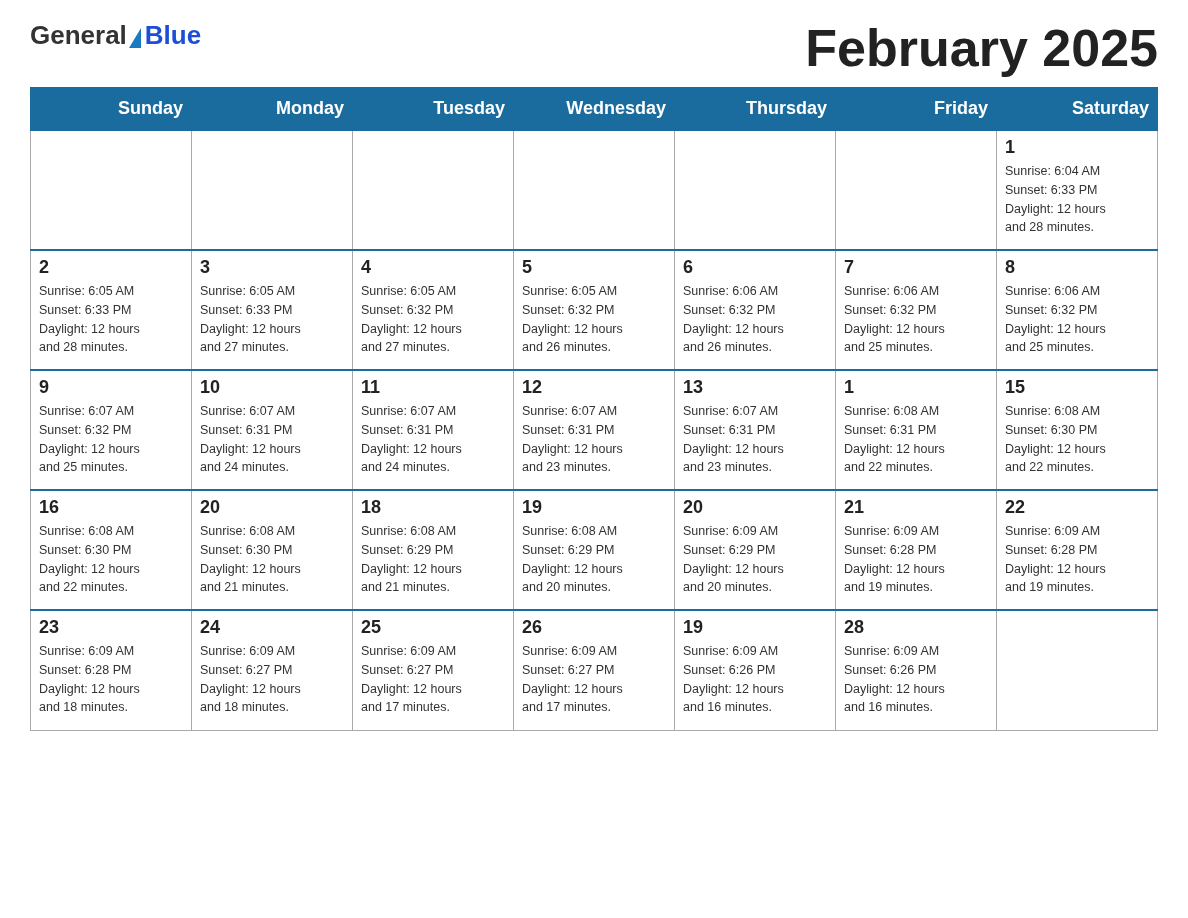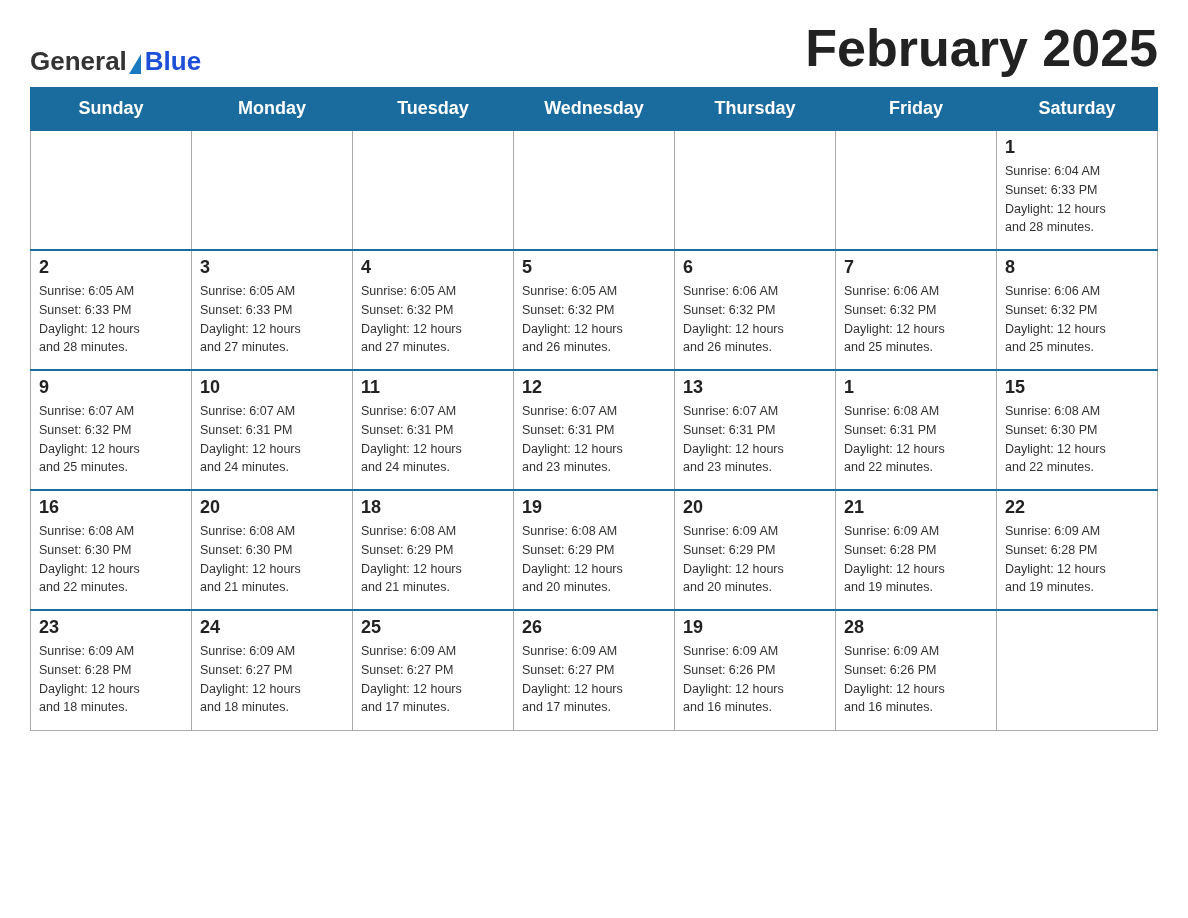--- a/index.html
+++ b/index.html
@@ -6,21 +6,21 @@
     body {
       font-family: Arial, Helvetica, sans-serif;
       background: #fff;
       padding: 20px 30px;
       width: 1188px;
       min-height: 918px;
     }
     .header {
       display: flex;
       justify-content: space-between;
-      align-items: flex-end;
+      align-items: flex-start;
       margin-bottom: 10px;
     }
     .logo {
       display: flex;
       align-items: center;
       gap: 0;
     }
     .logo-text-general {
       font-size: 26px;
       font-weight: bold;
@@ -59,21 +59,21 @@
       width: 100%;
       border-collapse: collapse;
       margin-top: 10px;
     }
     .calendar-table th {
       background-color: #1a6b9e;
       color: #fff;
       font-size: 18px;
       font-weight: bold;
       padding: 10px 8px;
-      text-align: center;
+      text-align: right;
       border: 1px solid #1a6b9e;
     }
     .calendar-table td {
       border: 1px solid #aaa;
       vertical-align: top;
       padding: 6px 8px;
       width: 14.28%;
       min-height: 110px;
       height: 120px;
       background: #fff;

